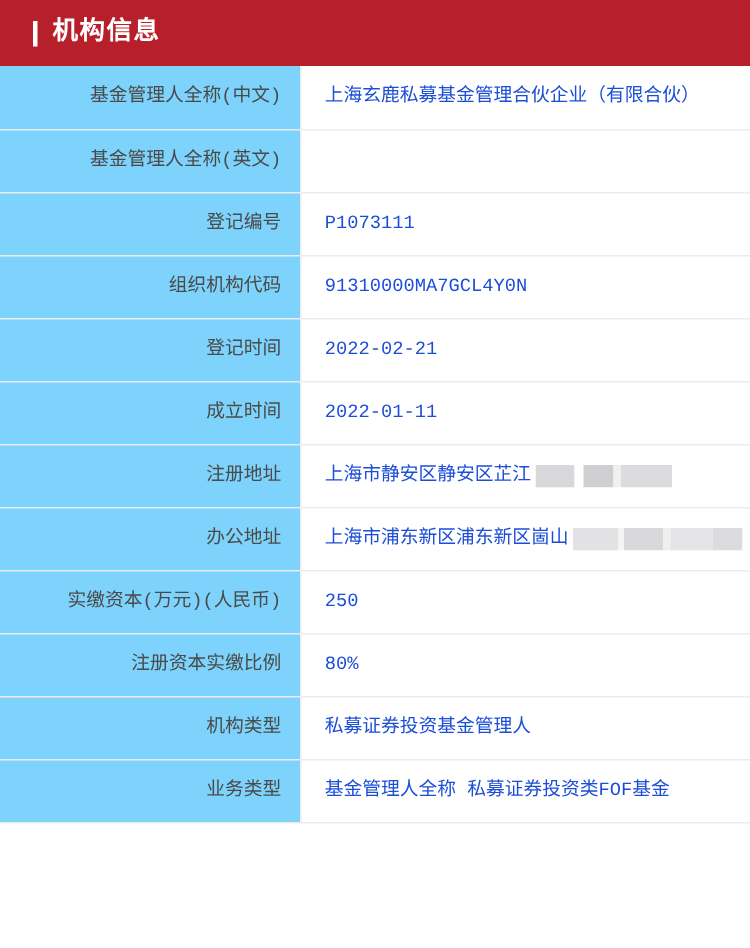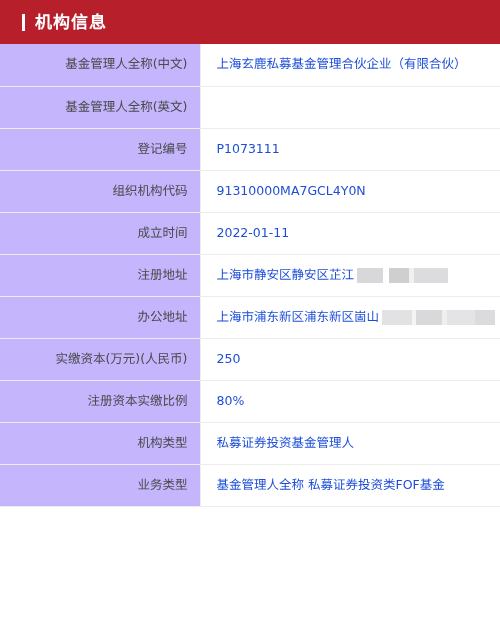--- a/index.html
+++ b/index.html
@@ -12,20 +12,21 @@
     background: #ffffff;
     font-family: "DejaVu Sans", "Liberation Sans", sans-serif;
     overflow: hidden;
   }
 
   .page {
     width: 500px;
     height: 518px;
     position: relative;
     background: #ffffff;
+    font-family: Liberation Mono, monospace;
   }
 
   
   .section-header {
     height: 44px;
     background: #b7202a;
     display: flex;
     align-items: center;
     padding-left: 22px;
     box-sizing: border-box;
@@ -54,21 +55,21 @@
   .info-table tr {
     height: 42px;
   }
   .info-table td {
     border-bottom: 1px solid #ececed;
     vertical-align: middle;
     padding: 0;
   }
   td.cell-label {
     width: 200px;
-    background: #c4b5fd;
+    background: #7dd3fc;
     border-right: 1px solid #ededee;
     text-align: right;
     padding-right: 12px;
     box-sizing: border-box;
     color: #4a4a4a;
     font-size: 12.5px;
     line-height: 1.35;
     white-space: nowrap;
   }
   td.cell-value {
@@ -135,20 +136,28 @@
             <div class="value-wrap">
               <span class="value-text">P1073111</span>
             </div>
           </td>
         </tr>
         <tr>
           <td class="cell-label">组织机构代码</td>
           <td class="cell-value">
             <div class="value-wrap">
               <span class="value-text">91310000MA7GCL4Y0N</span>
+            </div>
+          </td>
+        </tr>
+        <tr>
+          <td class="cell-label">登记时间</td>
+          <td class="cell-value">
+            <div class="value-wrap">
+              <span class="value-text">2022-02-21</span>
             </div>
           </td>
         </tr>
         <tr>
           <td class="cell-label">成立时间</td>
           <td class="cell-value">
             <div class="value-wrap">
               <span class="value-text">2022-01-11</span>
             </div>
           </td>

